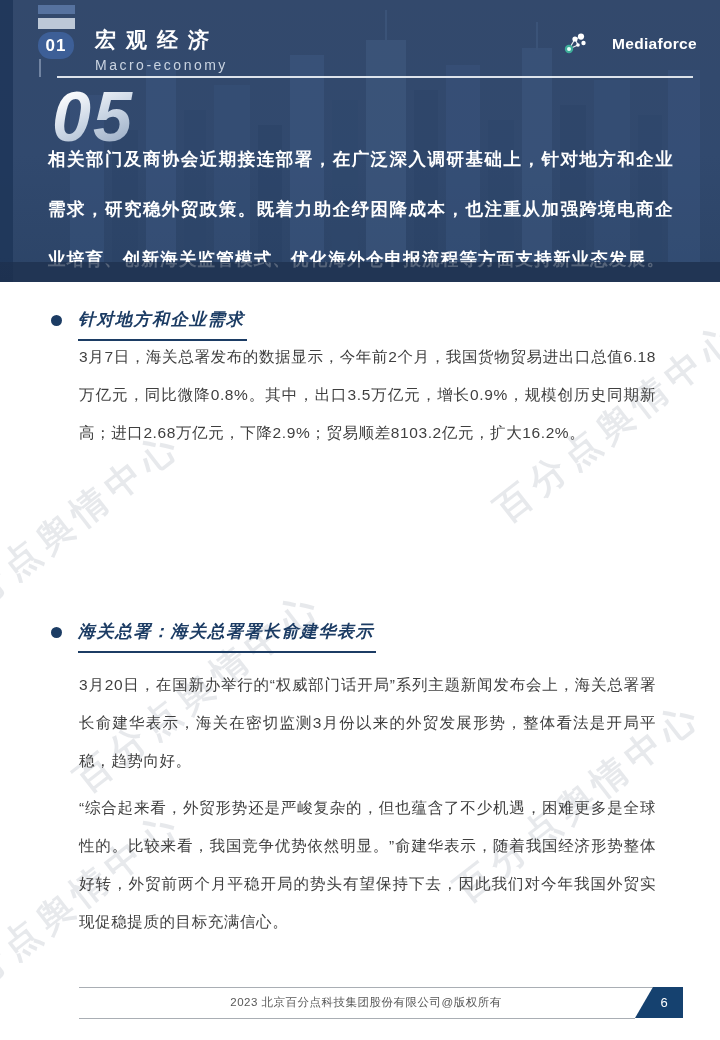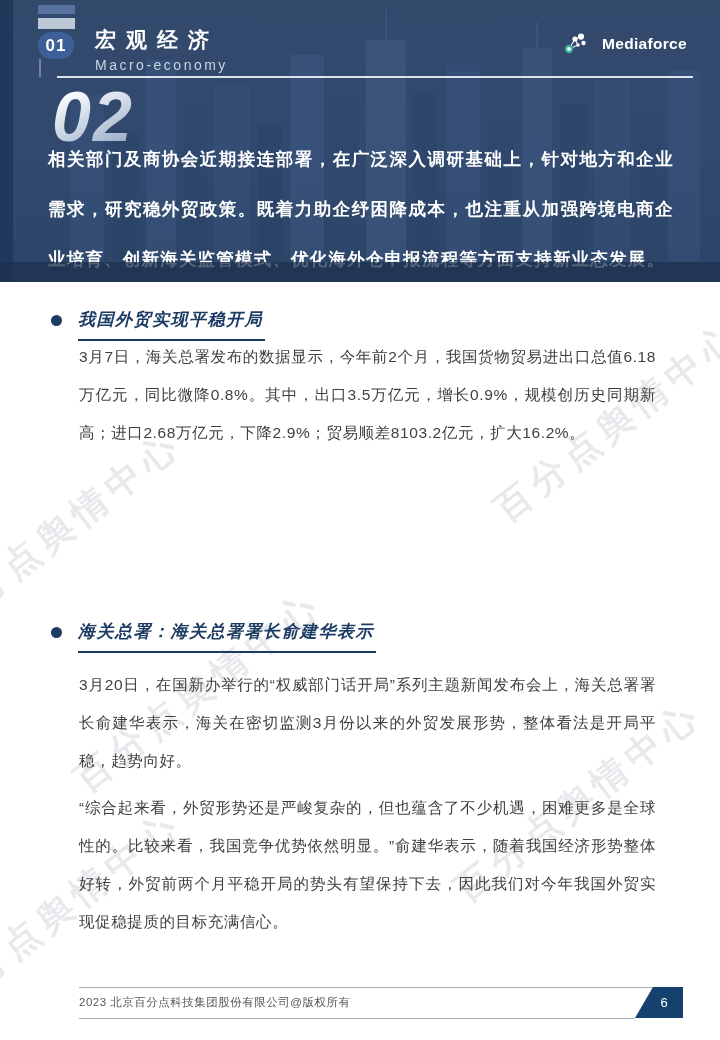--- a/index.html
+++ b/index.html
@@ -33,21 +33,21 @@
   }
   .hdr-sub {
     position:absolute; left:95px; top:57px; color:#c9d3e1;
     font-size:14px; letter-spacing:2.5px; white-space:nowrap;
   }
   .hdr-rule {
     position:absolute; left:57px; top:76px; width:636px; height:2px;
     background:rgba(240,244,248,.9);
   }
 
-  .brand { position:absolute; left:562px; top:31px; display:flex; align-items:center; gap:14px; }
+  .brand { position:absolute; left:562px; top:31px; display:flex; align-items:center; gap:24px; }
   .brand-text { color:#ffffff; font-size:15.5px; font-weight:bold; letter-spacing:.3px; }
 
   .sec-num {
     position:absolute; left:52px; top:82px;
     font-size:70px; font-weight:700; font-style:italic; line-height:1;
     letter-spacing:2px; color:#d7e0ec;
   }
   @supports (-webkit-background-clip: text) {
     .sec-num {
       background:linear-gradient(155deg,#ffffff 15%,#cdd8e6 50%,#8ea2bd 100%);
@@ -86,21 +86,21 @@
   .body-p {
     position:absolute; left:79px; width:577px;
     font-size:15.5px; color:#3f3f3f; line-height:38px;
     letter-spacing:.6px; text-align:justify;
   }
 
   
   .foot-line-top    { position:absolute; left:79px; top:987px;  width:574px; height:1px; background:#a9aeb4; }
   .foot-line-bottom { position:absolute; left:79px; top:1018px; width:556px; height:1px; background:#a9aeb4; }
   .foot-copy {
-    position:absolute; left:79px; top:995px; width:574px; 
+    position:absolute; left:79px; top:995px; width:574px; text-align:center;
     font-size:11.5px; color:#585858; letter-spacing:.5px;
   }
   .page-tab {
     position:absolute; left:635px; top:987px; width:48px; height:31px;
     background:#15416f; clip-path:polygon(18px 0, 100% 0, 100% 100%, 0 100%);
     display:flex; align-items:center; justify-content:center; padding-left:10px;
   }
   .page-tab span { color:#ffffff; font-size:13px; }
 </style>
 </head>
@@ -154,34 +154,34 @@
         <circle cx="7" cy="18" r="4.2" fill="#3fae9a"></circle>
         <circle cx="7" cy="18" r="2" fill="#e9fff9"></circle>
         <circle cx="13" cy="8" r="2.6" fill="#ffffff"></circle>
         <circle cx="19" cy="5.6" r="3.1" fill="#ffffff"></circle>
         <circle cx="21.5" cy="12" r="2.2" fill="#ffffff"></circle>
         <circle cx="16" cy="14" r="1.8" fill="#ffffff"></circle>
       </svg>
       <span class="brand-text">Mediaforce</span>
     </div>
 
-    <div class="sec-num">02</div>
+    <div class="sec-num">05</div>
     <div class="banner-text">相关部门及商协会近期接连部署，在广泛深入调研基础上，针对地方和企业需求，研究稳外贸政策。既着力助企纾困降成本，也注重从加强跨境电商企业培育、创新海关监管模式、优化海外仓申报流程等方面支持新业态发展。</div>
     <div class="banner-band"></div>
   </div>
 
   <div class="wm" style="left:500px; top:490px;">百分点舆情中心</div>
   <div class="wm" style="left:-60px; top:600px;">百分点舆情中心</div>
   <div class="wm" style="left:80px;  top:760px;">百分点舆情中心</div>
   <div class="wm" style="left:460px; top:870px;">百分点舆情中心</div>
   <div class="wm" style="left:-60px; top:980px;">百分点舆情中心</div>
 
   <div class="bullet-dot" style="top:315px;"></div>
   <div class="sec-heading" style="top:306px;">
-    <span class="u">我国外贸实现平稳开局</span>
+    <span class="u">针对地方和企业需求</span>
   </div>
   <div class="body-p" style="top:338px;">3月7日，海关总署发布的数据显示，今年前2个月，我国货物贸易进出口总值6.18万亿元，同比微降0.8%。其中，出口3.5万亿元，增长0.9%，规模创历史同期新高；进口2.68万亿元，下降2.9%；贸易顺差8103.2亿元，扩大16.2%。</div>
 
   <div class="bullet-dot" style="top:627px;"></div>
   <div class="sec-heading" style="top:618px;">
     <span class="u">海关总署：海关总署署长俞建华表示</span>
   </div>
   <div class="body-p" style="top:666px;">3月20日，在国新办举行的“权威部门话开局”系列主题新闻发布会上，海关总署署长俞建华表示，海关在密切监测3月份以来的外贸发展形势，整体看法是开局平稳，趋势向好。</div>
   <div class="body-p" style="top:789px;">“综合起来看，外贸形势还是严峻复杂的，但也蕴含了不少机遇，困难更多是全球性的。比较来看，我国竞争优势依然明显。”俞建华表示，随着我国经济形势整体好转，外贸前两个月平稳开局的势头有望保持下去，因此我们对今年我国外贸实现促稳提质的目标充满信心。</div>
 

